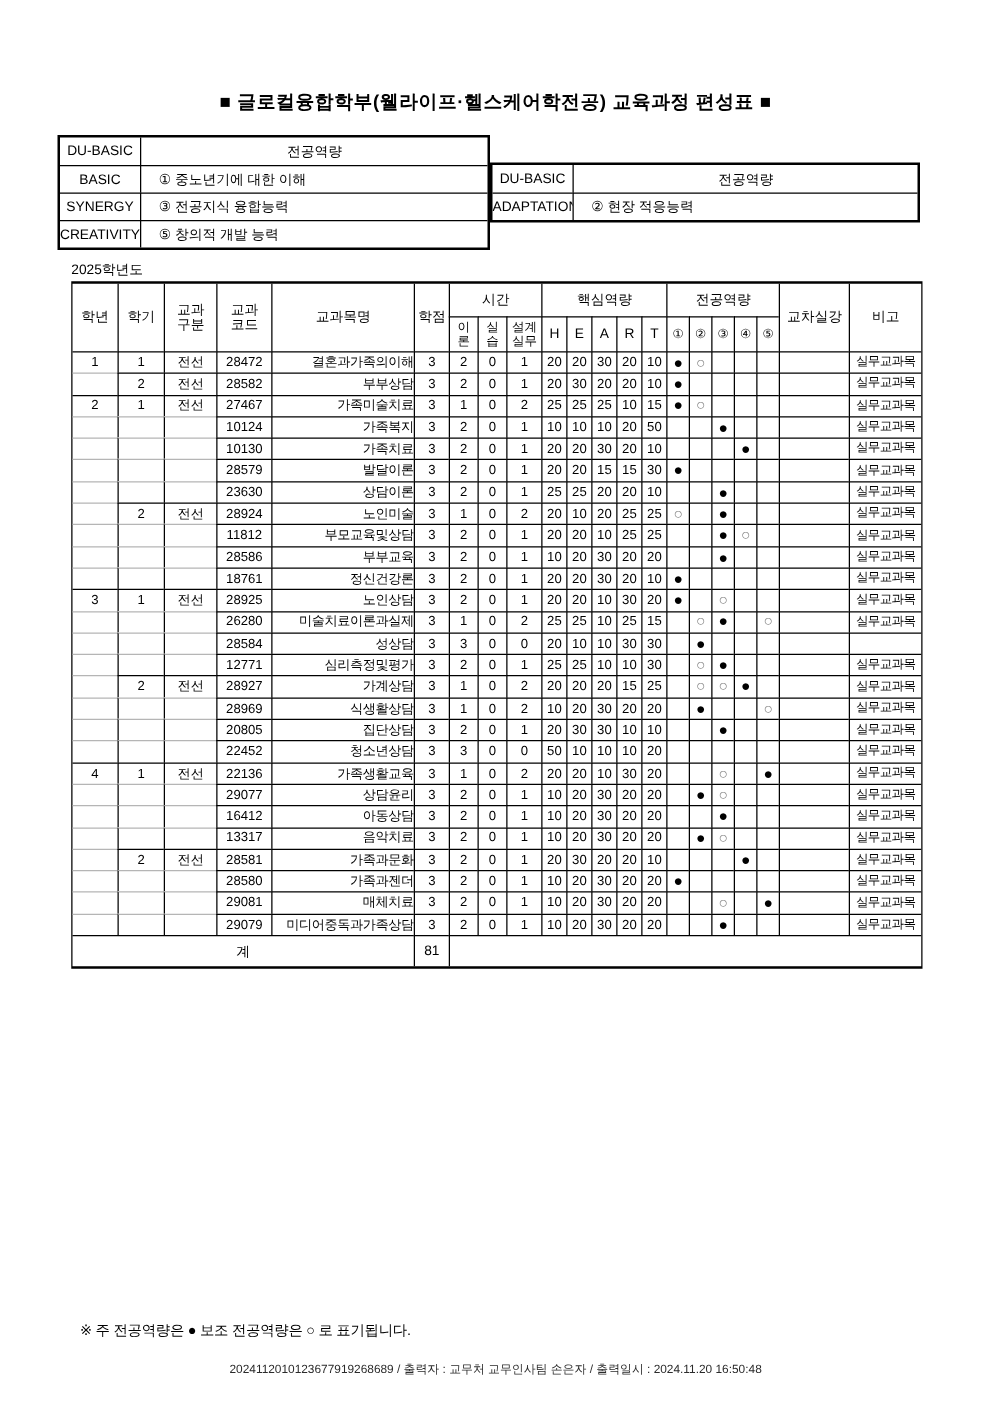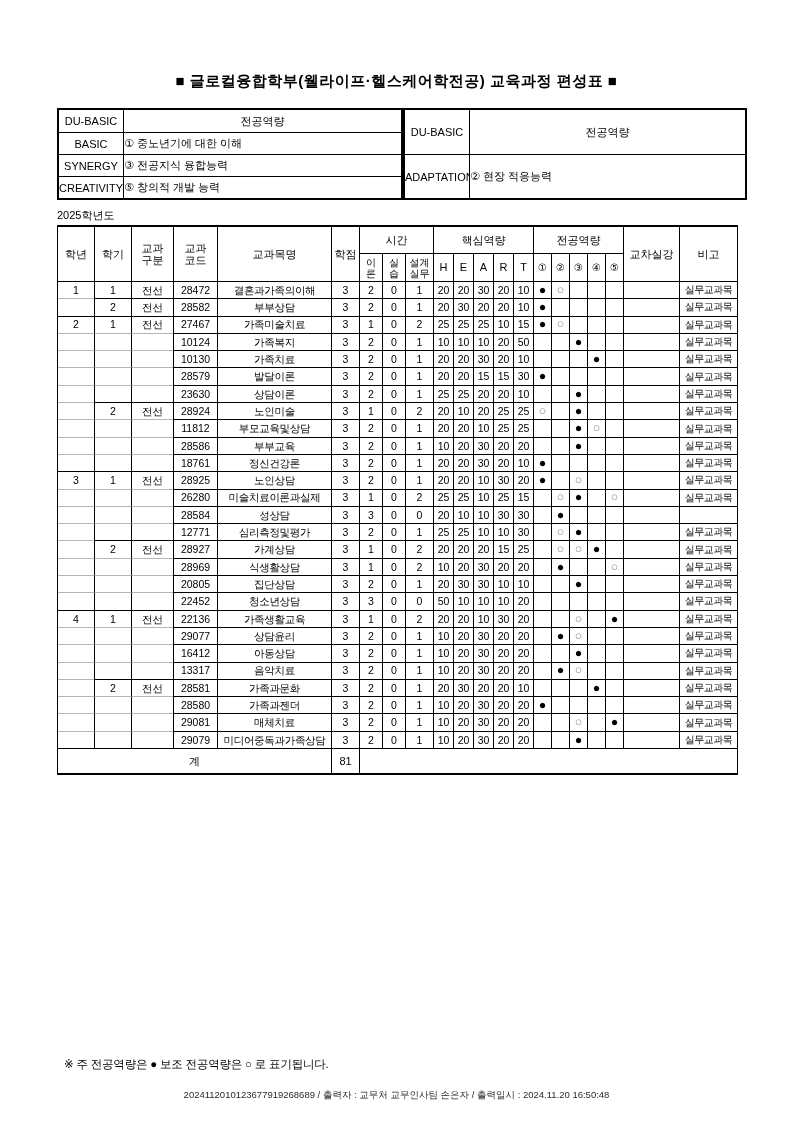--- a/index.html
+++ b/index.html
@@ -20,43 +20,44 @@
     width: 793px;
     text-align: center;
     font-size: 15px;
     font-weight: bold;
     letter-spacing: 0.5px;
   }
   
   .comp-wrap {
     position: absolute;
     top: 108px;
-    left: 57px;
+    left: 46px;
     width: 682px;
     display: flex;
+    align-items: center;
   }
   table.comp {
     border-collapse: separate;
     border-spacing: 0;
     border: 2px solid #000;
     table-layout: fixed;
   }
   table.comp th, table.comp td {
     height: 22px;
     font-size: 11px;
     font-weight: normal;
     border-left: 1px solid #000;
     border-top: 1px solid #000;
     overflow: hidden;
     white-space: nowrap;
   }
   table.comp th:first-child, table.comp td:first-child { border-left: none; }
   table.comp tr:first-child th { border-top: none; }
   table.comp .c1 { text-align: center; }
-  table.comp .c2 { text-align: left; padding-left: 0; margin-left: 40px; }
+  table.comp .c2 { text-align: left; padding-left: 14px; margin-left: 40px; }
   table.comp.left  { width: 342px; }
   table.comp.right { width: 340px; }
   
   .year-label {
     position: absolute;
     top: 208px;
     left: 57px;
     font-size: 11px;
   }
   
@@ -89,21 +90,21 @@
   table.main thead th { font-size: 11px; white-space: pre-line; line-height: 1.1; }
   table.main thead tr.r1 th { height: 26px; }
   table.main thead tr.r2 th { height: 28px; font-size: 10px; }
   table.main thead tr.r2 th.heart { font-size: 11px; }
   table.main tbody td {
     height: 17.3px;
     font-size: 10.5px;
     line-height: 1;
     white-space: nowrap;
   }
-  table.main tbody td.name { text-align: center; padding-left: 0; letter-spacing: -0.3px; }
+  table.main tbody td.name { text-align: right; padding-left: 0; letter-spacing: -0.3px; }
   table.main tbody td.rem  { font-size: 10px; letter-spacing: -0.5px; }
   table.main tbody td.dot  { font-size: 12.5px; }
   table.main tbody td.hollow { color: #8a8a8a; }
   table.main tbody td.g { border-top-color: #b5b5b5; }
   table.main tfoot td { height: 25px; font-size: 11px; }
   
   .footnote {
     position: absolute;
     top: 1057px;
     left: 64px;

